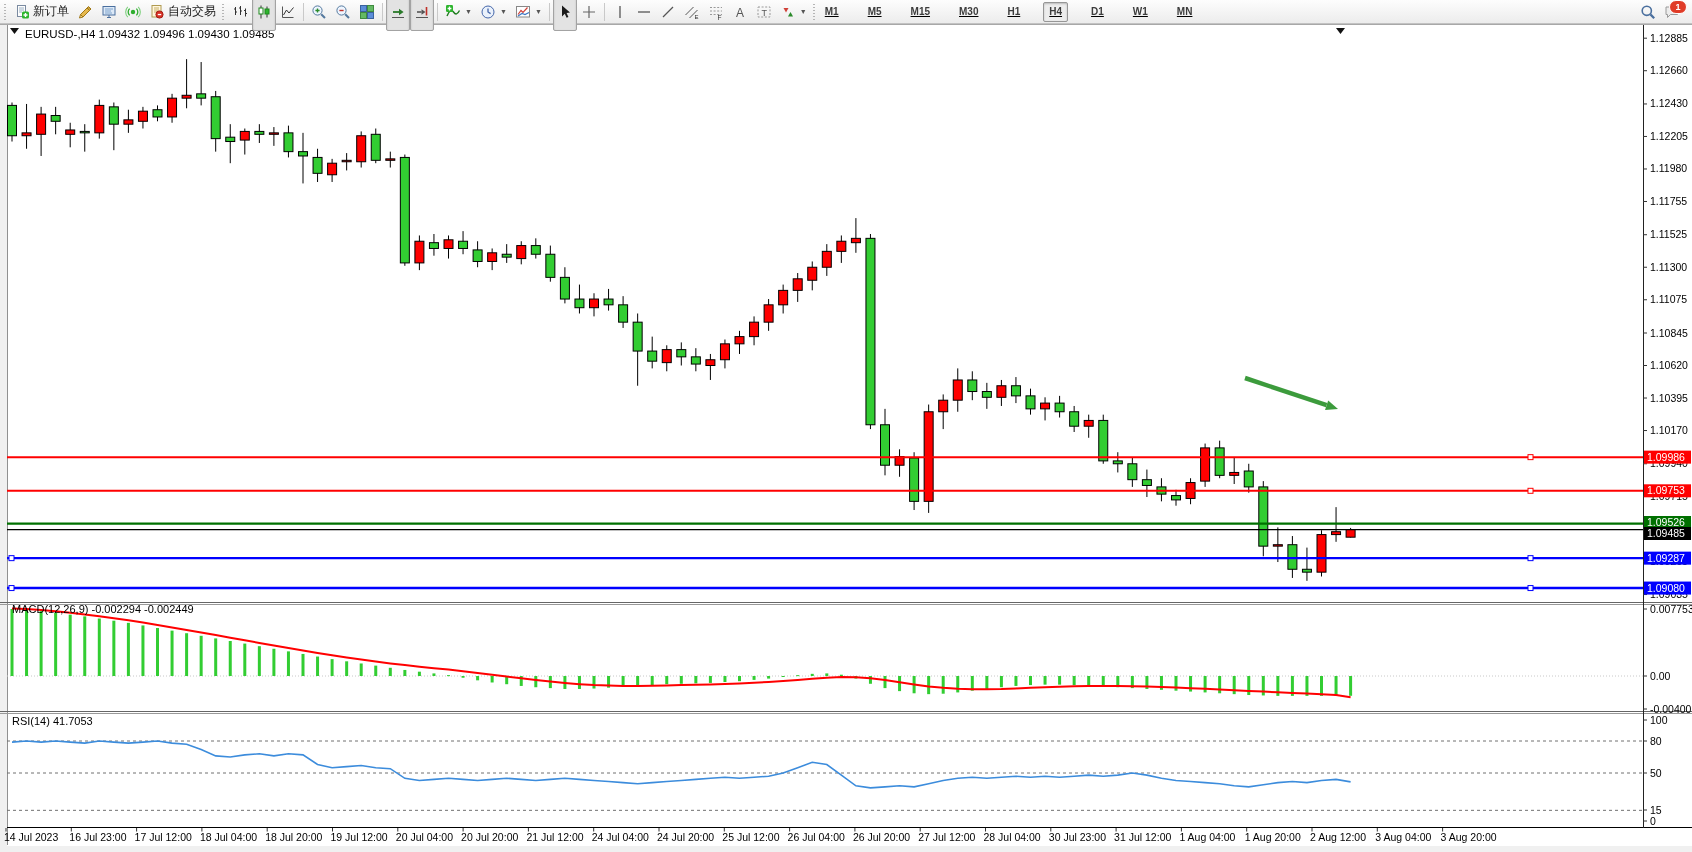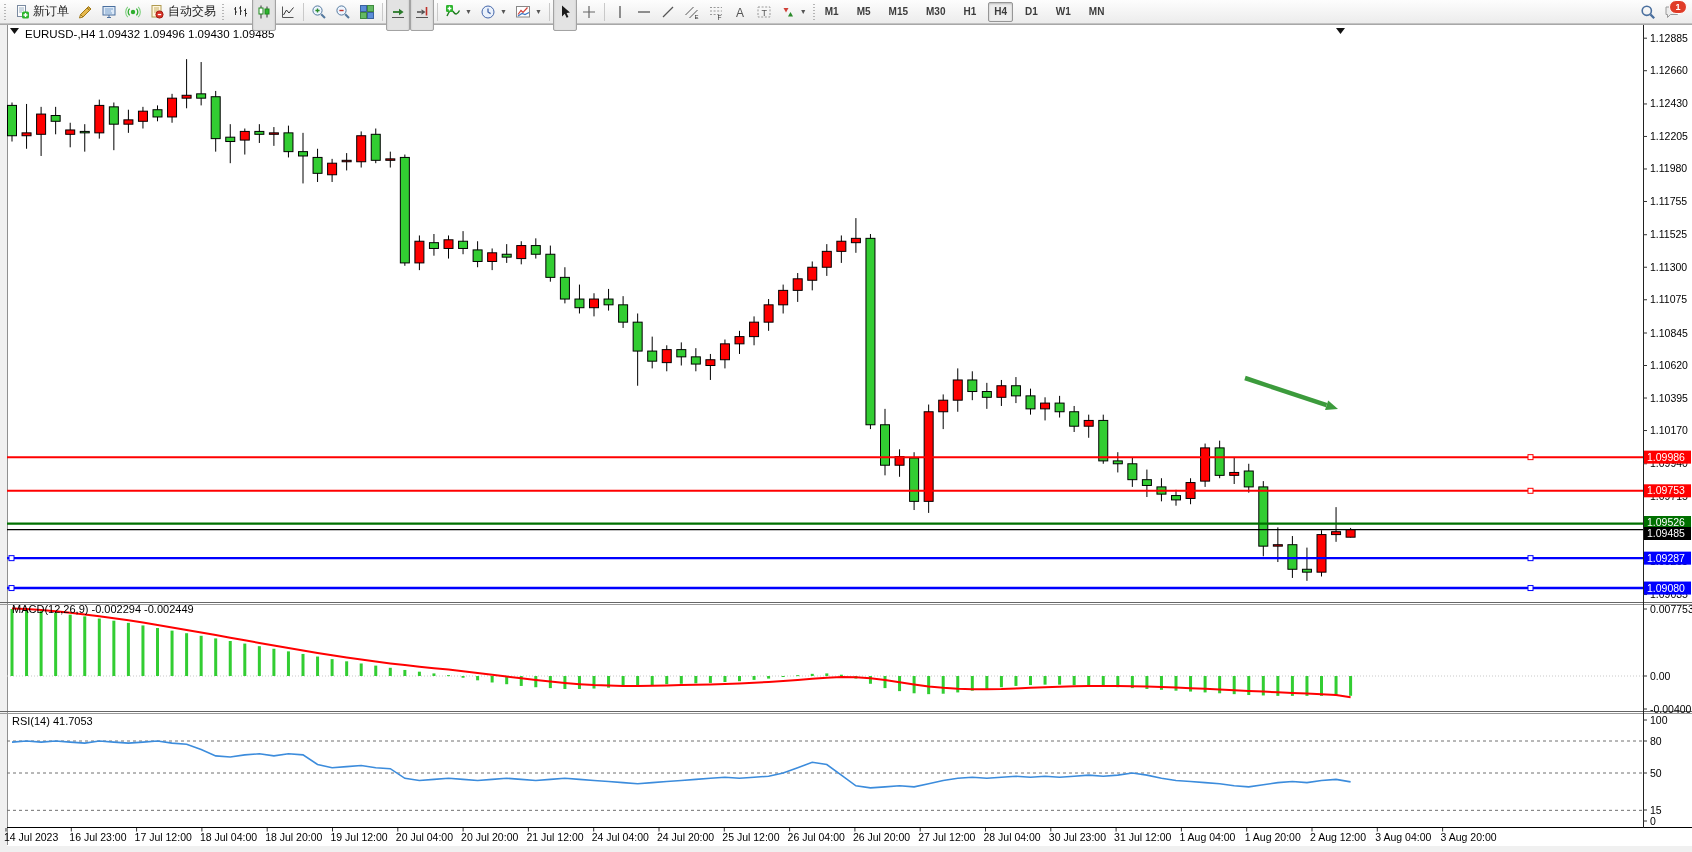--- a/index.html
+++ b/index.html
@@ -655,21 +655,21 @@
     <div class="tbtn">
       <svg class="icon16" viewBox="0 0 16 16">
           <path d="M3.5 4h5l-2.5 4.5z" fill="#d04038"></path>
           <path d="M8 12.5h5L10.5 8z" fill="#2a8a2a"></path>
         </svg>
       <span class="caret">▼</span>
     </div>
 
     <span class="grip"></span>
 
-    <div id="tf-group" style="display:flex;align-items:center;gap:6px;">
+    <div id="tf-group" style="display:flex;align-items:center;gap:17px;text-decoration:underline;">
         <div class="tf-btn">M1</div>
         <div class="tf-btn">M5</div>
         <div class="tf-btn">M15</div>
         <div class="tf-btn">M30</div>
         <div class="tf-btn">H1</div>
         <div class="tf-btn active">H4</div>
         <div class="tf-btn">D1</div>
         <div class="tf-btn">W1</div>
         <div class="tf-btn">MN</div>
       </div>

